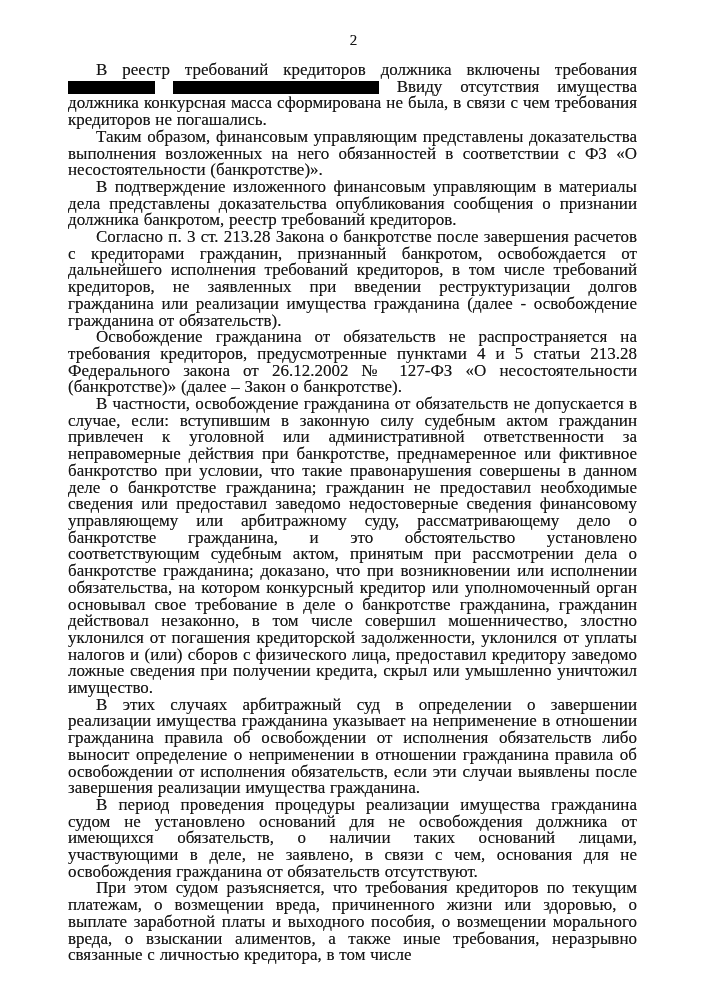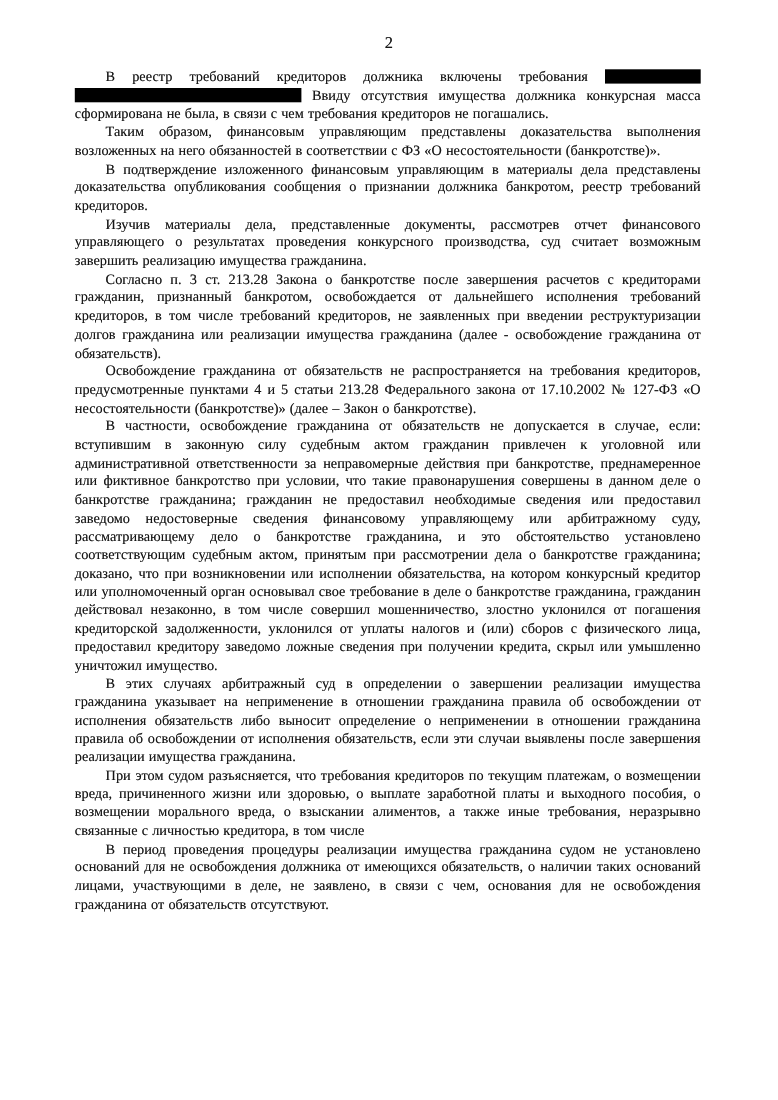--- a/index.html
+++ b/index.html
@@ -24,21 +24,21 @@
     text-align: center;
     font-size: 15px;
     line-height: 18px;
     text-shadow: 0 0 0.6px rgba(20,20,20,0.55);
   }
   .document-body {
     position: absolute;
     top: 62px;
     left: 68px;
     width: 569px;
-    font-size: 13px;
+    font-size: 17px;
     line-height: 16.7px;
     text-align: justify;
     text-shadow: 0 0 0.6px rgba(20,20,20,0.55);
     word-spacing: 0.5px;
   }
   .para {
     margin: 0;
     padding: 0;
     text-indent: 28px;
   }
@@ -50,21 +50,20 @@
 </style>
 </head>
 <body>
 
 <div class="page">
   <div class="page-number">2</div>
   <div class="document-body">
       <p class="para">В реестр требований кредиторов должника включены требования <span class="redaction" style="width: 87px; background: rgb(0, 0, 0);"></span> <span class="redaction" style="width: 206px; background: rgb(0, 0, 0);"></span> Ввиду отсутствия имущества должника конкурсная масса сформирована не была, в связи с чем требования кредиторов не погашались.</p>
       <p class="para">Таким образом, финансовым управляющим представлены доказательства выполнения возложенных на него обязанностей в соответствии с ФЗ «О несостоятельности (банкротстве)».</p>
       <p class="para">В подтверждение изложенного финансовым управляющим в материалы дела представлены доказательства опубликования сообщения о признании должника банкротом, реестр требований кредиторов.</p>
-      <p class="para">Изучив материалы дела, представленные документы, рассмотрев отчет финансового управляющего о результатах проведения конкурсного производства, суд считает возможным завершить реализацию имущества гражданина.</p>
       <p class="para">Согласно п. 3 ст. 213.28 Закона о банкротстве после завершения расчетов с кредиторами гражданин, признанный банкротом, освобождается от дальнейшего исполнения требований кредиторов, в том числе требований кредиторов, не заявленных при введении реструктуризации долгов гражданина или реализации имущества гражданина (далее - освобождение гражданина от обязательств).</p>
-      <p class="para">Освобождение гражданина от обязательств не распространяется на требования кредиторов, предусмотренные пунктами 4 и 5 статьи 213.28 Федерального закона от 17.10.2002 № 127-ФЗ «О несостоятельности (банкротстве)» (далее – Закон о банкротстве).</p>
+      <p class="para">Освобождение гражданина от обязательств не распространяется на требования кредиторов, предусмотренные пунктами 4 и 5 статьи 213.28 Федерального закона от 26.12.2002 № 127-ФЗ «О несостоятельности (банкротстве)» (далее – Закон о банкротстве).</p>
       <p class="para">В частности, освобождение гражданина от обязательств не допускается в случае, если: вступившим в законную силу судебным актом гражданин привлечен к уголовной или административной ответственности за неправомерные действия при банкротстве, преднамеренное или фиктивное банкротство при условии, что такие правонарушения совершены в данном деле о банкротстве гражданина; гражданин не предоставил необходимые сведения или предоставил заведомо недостоверные сведения финансовому управляющему или арбитражному суду, рассматривающему дело о банкротстве гражданина, и это обстоятельство установлено соответствующим судебным актом, принятым при рассмотрении дела о банкротстве гражданина; доказано, что при возникновении или исполнении обязательства, на котором конкурсный кредитор или уполномоченный орган основывал свое требование в деле о банкротстве гражданина, гражданин действовал незаконно, в том числе совершил мошенничество, злостно уклонился от погашения кредиторской задолженности, уклонился от уплаты налогов и (или) сборов с физического лица, предоставил кредитору заведомо ложные сведения при получении кредита, скрыл или умышленно уничтожил имущество.</p>
       <p class="para">В этих случаях арбитражный суд в определении о завершении реализации имущества гражданина указывает на неприменение в отношении гражданина правила об освобождении от исполнения обязательств либо выносит определение о неприменении в отношении гражданина правила об освобождении от исполнения обязательств, если эти случаи выявлены после завершения реализации имущества гражданина.</p>
+      <p class="para">В период проведения процедуры реализации имущества гражданина судом не установлено оснований для не освобождения должника от имеющихся обязательств, о наличии таких оснований лицами, участвующими в деле, не заявлено, в связи с чем, основания для не освобождения гражданина от обязательств отсутствуют.</p>
       <p class="para">При этом судом разъясняется, что требования кредиторов по текущим платежам, о возмещении вреда, причиненного жизни или здоровью, о выплате заработной платы и выходного пособия, о возмещении морального вреда, о взыскании алиментов, а также иные требования, неразрывно связанные с личностью кредитора, в том числе</p>
-      <p class="para">В период проведения процедуры реализации имущества гражданина судом не установлено оснований для не освобождения должника от имеющихся обязательств, о наличии таких оснований лицами, участвующими в деле, не заявлено, в связи с чем, основания для не освобождения гражданина от обязательств отсутствуют.</p>
     </div>
 </div>
 
 </body></html>

